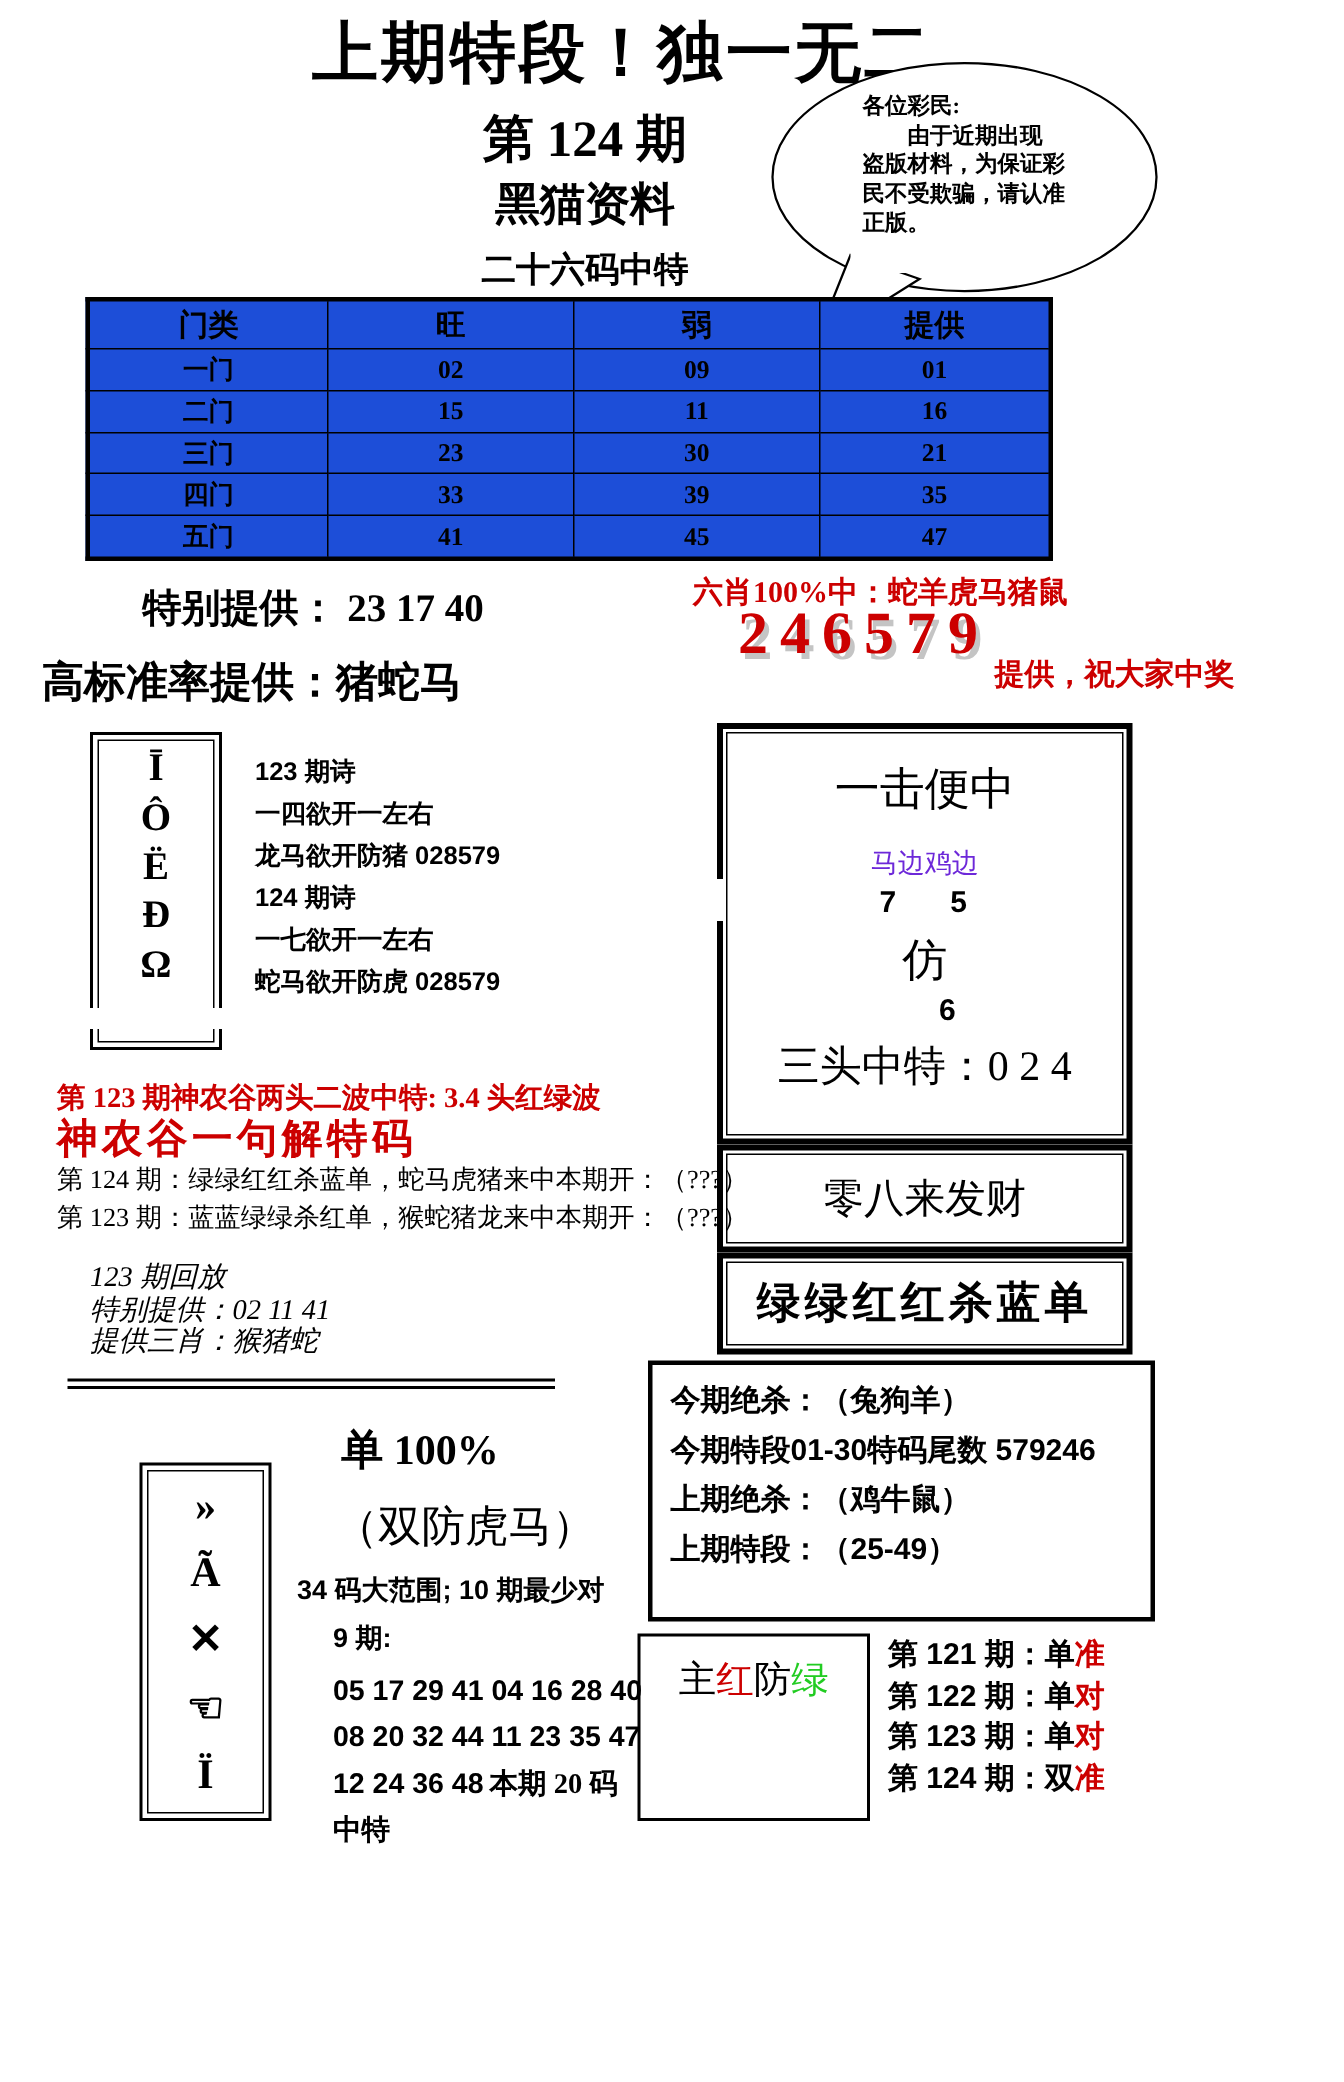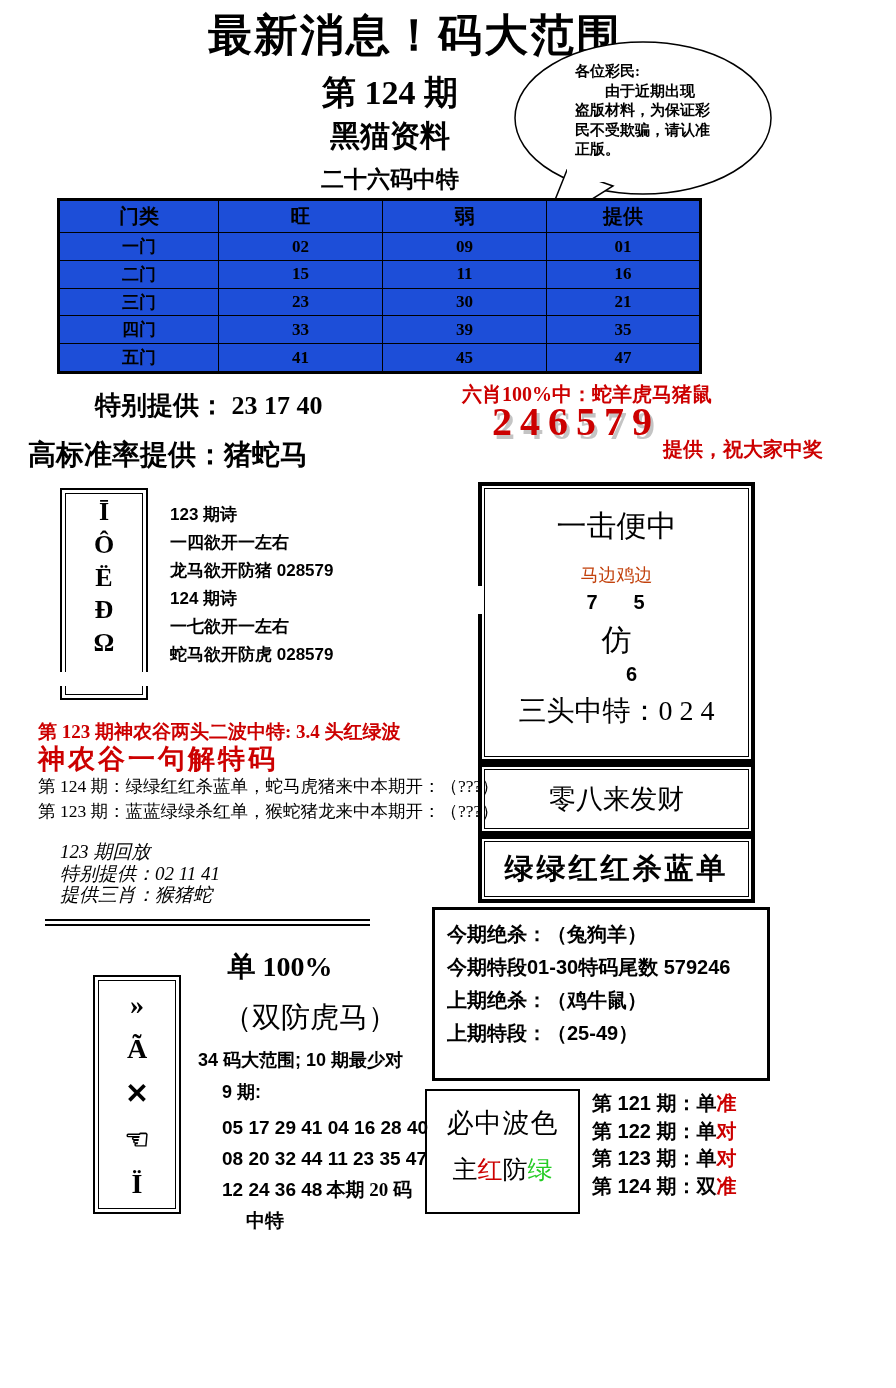--- a/index.html
+++ b/index.html
@@ -1,20 +1,20 @@
 <!DOCTYPE html>
 <html><head>
 <meta charset="utf-8">
 <style>
   html,body{margin:0;padding:0;background:#ffffff;}
   .page{position:relative;width:896px;height:1388px;background:#fff;overflow:hidden;
         font-family:"Liberation Serif","DejaVu Serif",serif;color:#000;}
   .abs{position:absolute;}
   .sans{font-family:"Liberation Sans","DejaVu Sans",sans-serif;}
-  .serif{font-family:"Liberation Serif","DejaVu Serif",serif;margin-left:24px;}
+  .serif{font-family:"Liberation Serif","DejaVu Serif",serif;}
   .red{color:#cc0000;}
   .green{color:#22cc22;}
 
   
   .title{left:0;top:6px;width:830px;font-size:44px;font-weight:bold;text-align:center;letter-spacing:2px;}
   .issue{left:0;top:70px;width:780px;font-size:34px;font-weight:bold;text-align:center;}
   .source{left:0;top:116px;width:780px;font-size:30px;font-weight:bold;text-align:center;}
   .subtitle{left:0;top:164px;width:780px;font-size:23px;font-weight:bold;text-align:center;}
 
   
@@ -45,21 +45,21 @@
   .symbox2{left:93px;top:975px;width:84px;height:235px;}
   .symcol{position:absolute;inset:6px;display:flex;flex-direction:column;align-items:center;
           justify-content:space-around;font-size:26px;font-weight:bold;}
 
   .poems{left:170px;top:501px;font-size:17px;font-weight:bold;line-height:28px;}
 
   .strikebox{left:478px;top:482px;width:269px;height:273px;}
   .strike-content{position:absolute;inset:8px;text-align:center;}
   .strike-t1{font-size:30px;margin-top:12px;}
   .strike-t2{font-size:24px;font-weight:bold;margin-top:6px;letter-spacing:4px;}
-  .strike-t3{font-size:18px;color:#c2410c;margin-top:16px;}
+  .strike-t3{font-size:18px;color:#6d28d9;margin-top:16px;}
   .strike-t4{font-size:20px;font-weight:bold;margin-top:4px;letter-spacing:2px;}
   .strike-t4 .gap{display:inline-block;width:34px;}
   .strike-t5{font-size:30px;margin-top:6px;}
   .strike-t6{font-size:20px;font-weight:bold;margin-top:2px;padding-left:30px;}
   .strike-t7{font-size:28px;margin-top:6px;}
 
   .fortunebox{left:478px;top:763px;width:269px;height:64px;}
   .fortune-label{position:absolute;inset:0;display:flex;align-items:center;justify-content:center;font-size:27px;}
   .fastbox{left:478px;top:835px;width:269px;height:60px;}
   .fast-label{position:absolute;inset:0;display:flex;align-items:center;justify-content:center;
@@ -90,21 +90,21 @@
 
   .history{left:592px;top:1090px;font-size:20px;font-weight:bold;line-height:27.5px;}
 
   .patch{background:#fff;}
 </style>
 </head>
 <body>
 
 <div class="page">
 
-  <div class="abs title">最新消息！码大范围</div>
+  <div class="abs title">上期特段！独一无二</div>
   <div class="abs issue">第 124 期</div>
   <div class="abs subtitle">二十六码中特</div>
   <div class="abs source">黑猫资料</div>
 
   <svg class="abs bubble-svg" viewBox="0 0 270 200">
     <ellipse cx="138" cy="80" rx="128" ry="76" fill="#fff" stroke="#000" stroke-width="1.5"></ellipse>
     <polygon points="62,132 38,192 108,148" fill="#fff" stroke="#000" stroke-width="1.5"></polygon>
     <rect x="62" y="128" width="44" height="16" fill="#fff"></rect>
   </svg>
   <div class="abs bubble-text">
@@ -248,21 +248,20 @@
   <div class="abs note1 sans">34 码大范围; 10 期最少对</div>
   <div class="abs note2 sans">9 期:</div>
   <div class="abs numsblock sans">
     <div>05 17 29 41 04 16 28 40</div>
     <div>08 20 32 44 11 23 35 47</div>
     <div><span>12 24 36 48</span><span class="tail">本期 20 码</span></div>
     <div class="serif">中特</div>
   </div>
 
   <div class="abs wavebox">
-    <div class="wave-title">必中波色</div>
     <div class="wave-sub">
       <span>主</span><span class="red">红</span><span>防</span><span class="green">绿</span>
     </div>
   </div>
 
   <div class="abs history sans">
     <div><span>第 121 期：</span><span>单</span><span class="red">准</span></div>
     <div><span>第 122 期：</span><span>单</span><span class="red">对</span></div>
     <div><span>第 123 期：</span><span>单</span><span class="red">对</span></div>
     <div><span>第 124 期：</span><span>双</span><span class="red">准</span></div>

